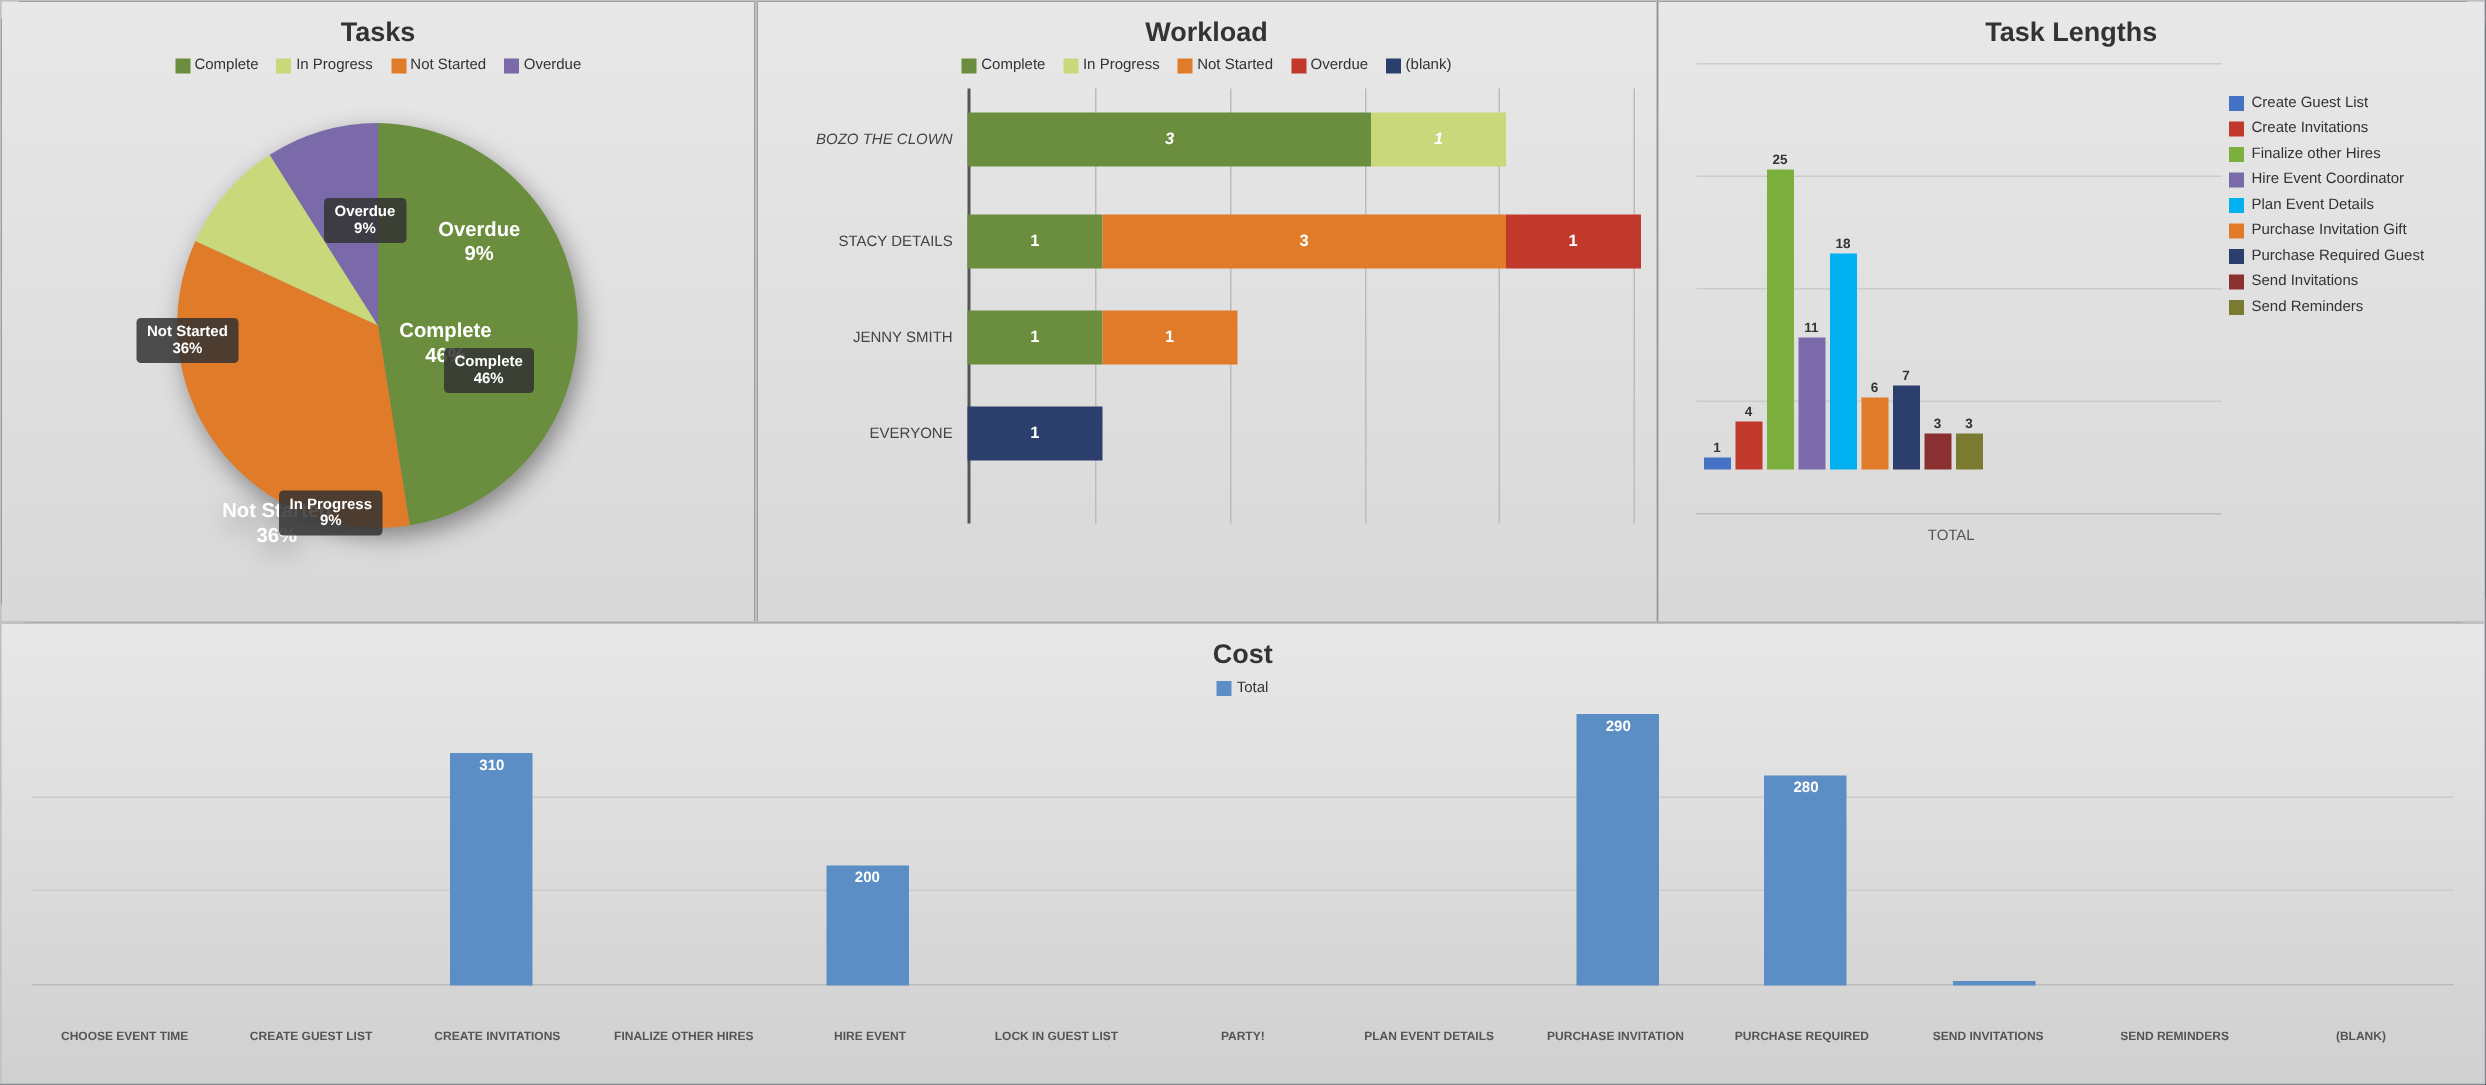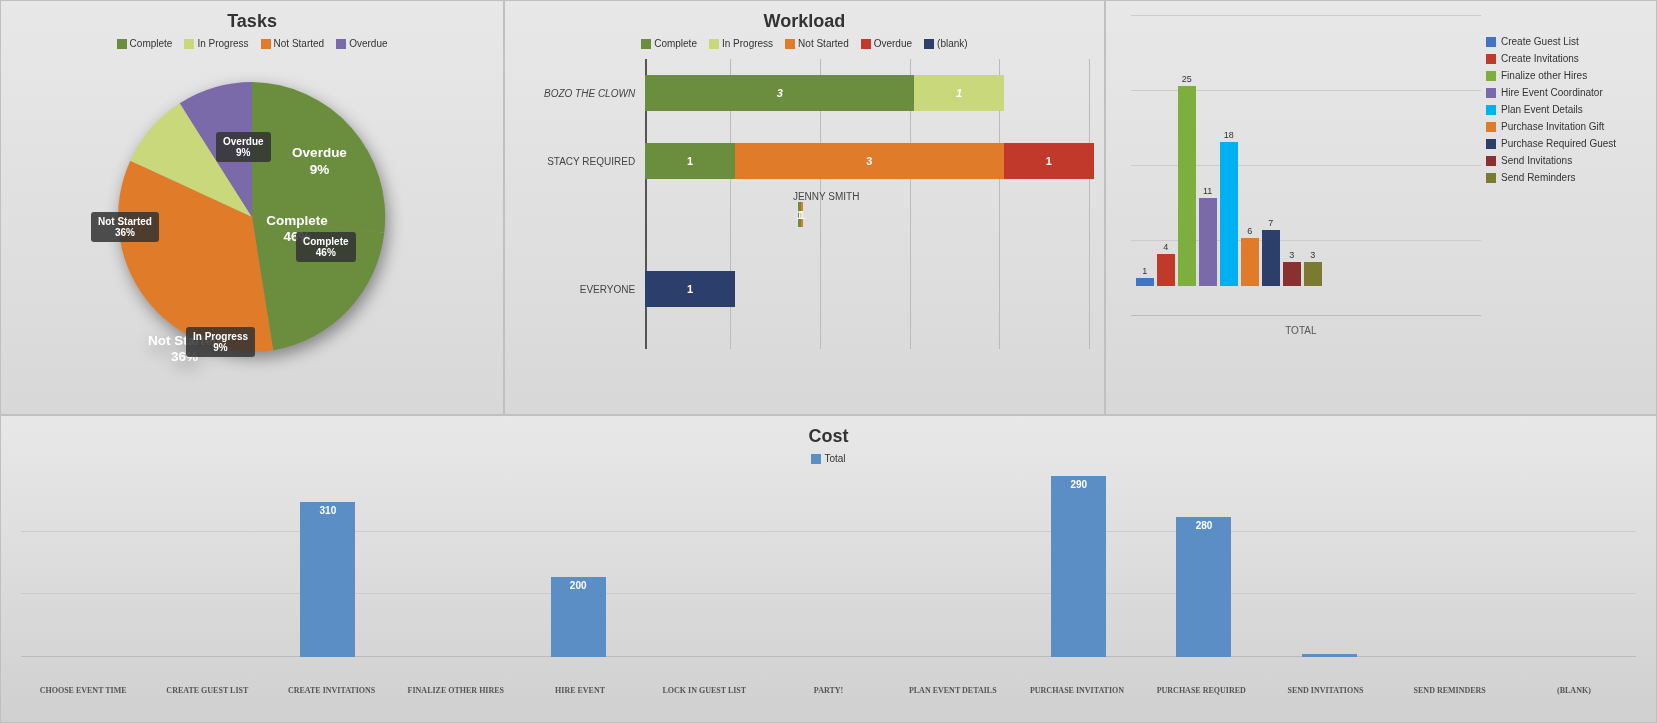--- a/index.html
+++ b/index.html
@@ -142,21 +142,21 @@
       justify-content: flex-end;
     }
 
     .bar-rect {
       width: 18px;
       position: relative;
     }
 
     .bar-label-top {
       font-size: 9px;
-      font-weight: normal;
+      font-weight: bold;
       color: #333;
       text-align: center;
       margin-bottom: 2px;
     }
 
     .axis-bottom-label {
       position: absolute;
       bottom: 10px;
       left: 0;
       right: 0;
@@ -209,21 +209,20 @@
     .cost-bar-value {
       font-size: 10px;
       font-weight: bold;
       color: #fff;
       margin-top: 3px;
     }
 
     .cost-x-labels {
       display: flex;
       padding-top: 4px;
-      font-family: Liberation Serif, serif;
     }
 
     .cost-x-label {
       flex: 1;
       text-align: center;
       font-size: 8px;
       color: #555;
       font-weight: bold;
       text-transform: uppercase;
     }
@@ -338,46 +337,47 @@
 
         <div class="workload-row" style="top: 16px; position:relative;font-style:italic;">
           <div class="workload-label">BOZO THE CLOWN</div>
           <div class="workload-bars">
             <div class="workload-bar" style="background:#6b8e3e; width: 60%;">3</div>
             <div class="workload-bar" style="background:#c8d87a; width: 20%;">1</div>
           </div>
         </div>
 
         <div class="workload-row" style="position:relative; top:20px;">
-          <div class="workload-label">STACY REQUIRED</div>
+          <div class="workload-label">STACY DETAILS</div>
           <div class="workload-bars">
             <div class="workload-bar" style="background:#6b8e3e; width: 20%;">1</div>
             <div class="workload-bar" style="background:#e07b2a; width: 60%;">3</div>
             <div class="workload-bar" style="background:#c0392b; width: 20%;">1</div>
           </div>
         </div>
 
-        <div class="workload-row" style="position:relative; top:4px;flex-direction:column;">
+        <div class="workload-row" style="position:relative; top:20px;">
           <div class="workload-label">JENNY SMITH</div>
           <div class="workload-bars">
             <div class="workload-bar" style="background:#6b8e3e; width: 20%;">1</div>
             <div class="workload-bar" style="background:#e07b2a; width: 20%;">1</div>
           </div>
         </div>
 
         <div class="workload-row" style="position:relative; top:20px;">
           <div class="workload-label">EVERYONE</div>
           <div class="workload-bars">
             <div class="workload-bar" style="background:#2c3e6b; width: 20%;">1</div>
           </div>
         </div>
       </div>
     </div>
 
     <div class="panel" style="flex: 1.1;">
+      <div class="panel-title">Task Lengths</div>
       <div class="task-lengths-chart">
         <div class="bar-chart-area">
 
           <div style="position:absolute; left:10px; right:0; bottom:30px; top:0;">
             <div style="position:absolute; bottom:0%; left:0; right:0; border-top:1px solid #bbb;"></div>
             <div style="position:absolute; bottom:25%; left:0; right:0; border-top:1px solid #ccc;"></div>
             <div style="position:absolute; bottom:50%; left:0; right:0; border-top:1px solid #ccc;"></div>
             <div style="position:absolute; bottom:75%; left:0; right:0; border-top:1px solid #ccc;"></div>
             <div style="position:absolute; bottom:100%; left:0; right:0; border-top:1px solid #ccc;"></div>
           </div>

